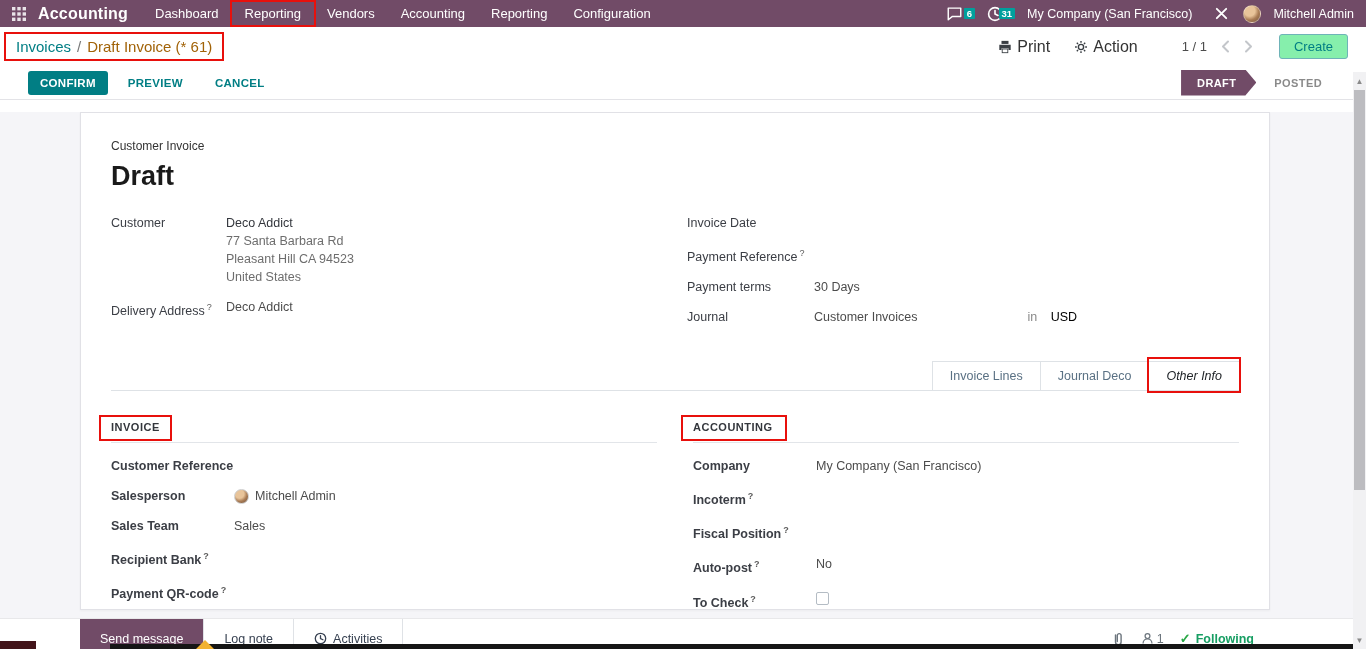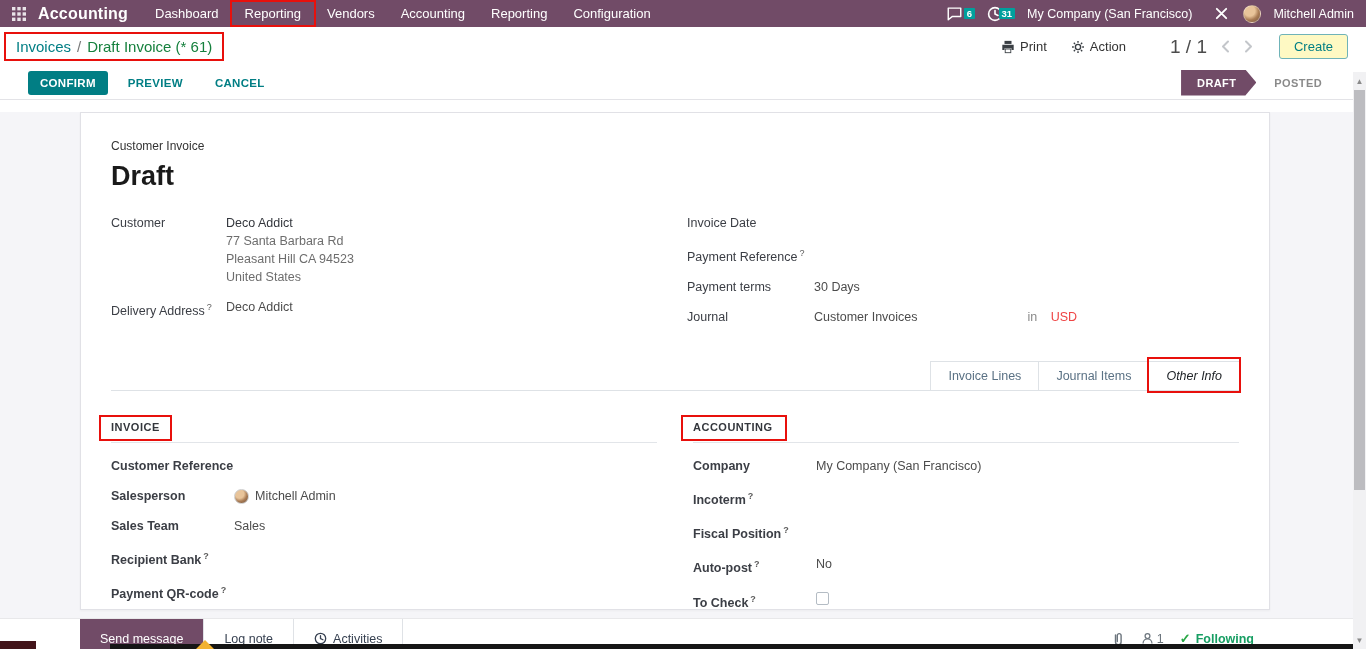--- a/index.html
+++ b/index.html
@@ -22,26 +22,26 @@
   .nav-user { font-size:12.5px; padding-left:4px; white-space:nowrap; }
 
   
   .ann { position:absolute; border:2px solid #e8100c; pointer-events:none; z-index:5; }
 
   
   .control-panel { height:39px; background:#fff; display:flex; align-items:center; padding:0 18px 0 4px; }
   .breadcrumb { position:relative; display:flex; align-items:center; padding:5px 12px; font-size:15px; }
   .bc-link { color:#017e84; cursor:pointer; }
   .bc-sep { color:#777; padding:0 6px; }
-  .bc-current { color:#15803d; }
+  .bc-current { color:#a16207; }
   .cp-right { margin-left:auto; display:flex; align-items:center; gap:4px; }
-  .cp-btn { display:flex; align-items:center; gap:5px; font-size:13px; color:#333; padding:4px 10px; cursor:pointer; }
-  .pager { font-size:19px; color:#4c4c4c; margin:0 10px 0 30px; }
+  .cp-btn { display:flex; align-items:center; gap:5px; font-size:16px; color:#333; padding:4px 10px; cursor:pointer; }
+  .pager { font-size:13px; color:#4c4c4c; margin:0 10px 0 30px; }
   .pager-arrows { display:flex; align-items:center; gap:14px; margin-right:22px; }
-  .create-btn { border:1px solid #6fb3b8; color:#017e84; background:#fef9c3; font-size:13px; padding:4px 14px; border-radius:3px; cursor:pointer; font-family:inherit; }
+  .create-btn { border:1px solid #6fb3b8; color:#017e84; background:#86efac; font-size:13px; padding:4px 14px; border-radius:3px; cursor:pointer; font-family:inherit; }
 
   
   .statusbar { height:34px; background:#fff; border-bottom:1px solid #e3e3e7; display:flex; align-items:center; padding:0 14px; }
   .btn-confirm { background:#017e84; color:#fff; border:none; font-size:11.5px; font-weight:700; letter-spacing:.3px; padding:6px 12px; border-radius:3px; cursor:pointer; font-family:inherit;margin-left:14px; }
   .btn-link { background:none; border:none; color:#017e84; font-size:11.5px; font-weight:700; letter-spacing:.3px; padding:6px 12px; margin-left:8px; cursor:pointer; font-family:inherit; }
   .status-right { margin-left:auto; display:flex; align-items:center; margin-right:16px; }
   .status-draft { background:#714B67; color:#fff; font-size:11px; font-weight:700; letter-spacing:.4px; padding:7px 20px 7px 16px; clip-path:polygon(0 0, calc(100% - 11px) 0, 100% 50%, calc(100% - 11px) 100%, 0 100%); }
   .status-posted { color:#8a8a8a; font-size:11px; font-weight:700; letter-spacing:.4px; padding:7px 14px 7px 18px; }
 
   
@@ -53,21 +53,21 @@
   .fields-top { display:grid; grid-template-columns:1fr 1fr; column-gap:24px; }
   .frow { display:flex; margin-bottom:12px; line-height:18px; }
   .flabel { flex:none; width:115px; font-size:12.5px; color:#3b3e45; font-weight:500; }
   .col-right .flabel { width:127px; }
   .fvalue { font-size:12.5px; color:#4c4c4c; }
   .fvalue .strong { color:#33363c; }
   .addr-line { color:#6d6d6d; }
   .q { color:#5a5a5a; font-size:9px; vertical-align:super; margin-left:2px; }
   .journal-extra { margin-left:110px; }
   .journal-in { color:#8a8a8a; margin-right:10px; }
-  .journal-cur { color:#ef4444;text-align:right; }
+  .journal-cur { color:#000000;text-align:right; }
 
   
   .tabs { display:flex; margin-top:23px; border-bottom:1px solid #dee2e6;justify-content:flex-end; }
   .tab { position:relative; font-size:12.5px; color:#5a7184; padding:7px 17px; border:1px solid #dee2e6; border-bottom:none; margin-right:-1px; background:#fff; cursor:pointer; }
   .tab.active { color:#212529;font-style:italic; }
 
   
   .notebook { display:grid; grid-template-columns:1fr 1fr; column-gap:36px; margin-top:26px; }
   .section-head { border-bottom:1px solid #e2e5e9; padding:0 0 7px 0; margin-bottom:14px; }
   .section-title { position:relative; font-size:11px; font-weight:700; letter-spacing:.5px; color:#33363c; }
@@ -264,21 +264,21 @@
             <span class="fvalue journal-extra">
               <span class="journal-in">in</span>
               <span class="journal-cur">USD</span>
             </span>
           </div>
         </div>
       </div>
 
       <div class="tabs">
         <span class="tab">Invoice Lines</span>
-        <span class="tab">Journal Items</span>
+        <span class="tab">Journal Deco</span>
         <span class="tab active">
           <span>Other Info</span>
           <span class="ann" style="top:-5px; bottom:-3px; left:-2px; right:-2px;"></span>
         </span>
       </div>
 
       <div class="notebook">
 
         <div>
           <div class="section-head">

